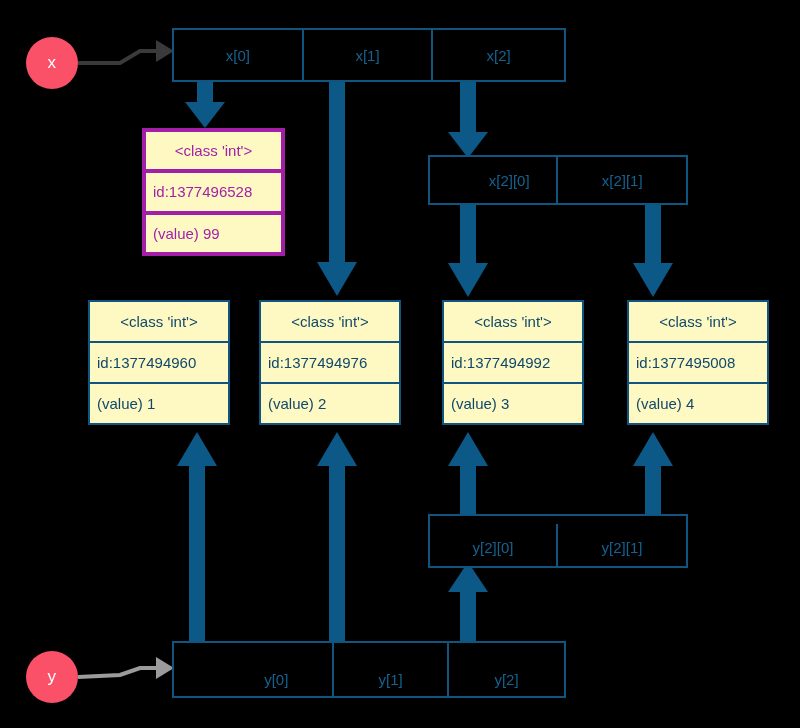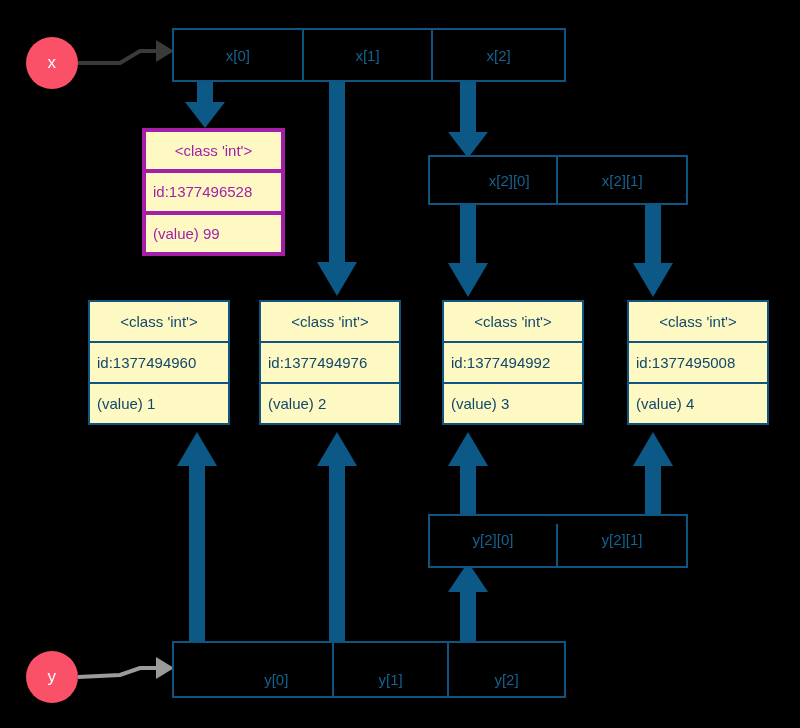--- a/index.html
+++ b/index.html
@@ -53,21 +53,21 @@
     justify-content: center;
     color: #14628F;
     font-size: 15px;
     background: transparent;
     border-right: 2px solid #10557F;
   }
   .array .cell:last-child { border-right: none; }
 
   
   .array.low .cell { align-items: flex-end; padding-bottom: 8px; }
-  .array.mid-low .cell { align-items: flex-end; padding-bottom: 18px; margin-top: 8px; }
+  .array.mid-low .cell { align-items: flex-end; padding-bottom: 10px; margin-top: 8px; }
 
   
   .objbox {
     position: absolute;
     box-sizing: border-box;
     display: flex;
     flex-direction: column;
     background: #fef9c3;
   }
   .objbox .row {

